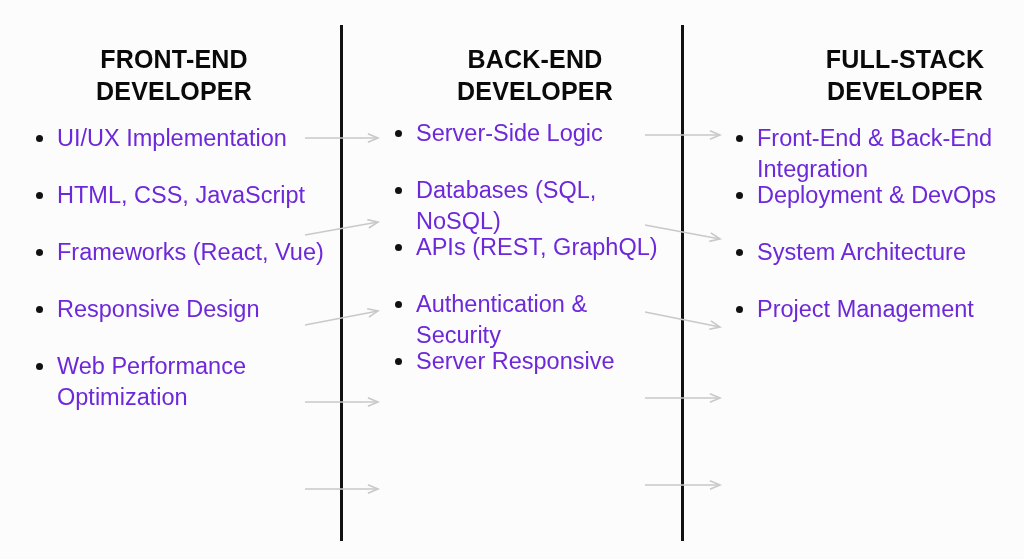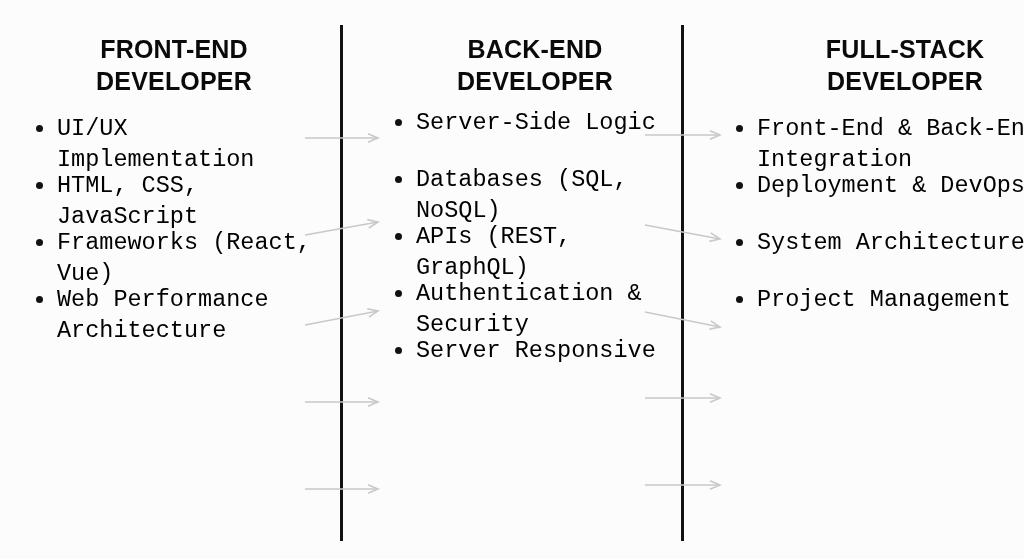--- a/index.html
+++ b/index.html
@@ -37,45 +37,44 @@
     position: absolute;
     top: 0;
     height: 559px;
     box-sizing: border-box;
   }
   .col-1 { left: 0px;   width: 340px; padding: 0 14px 0 36px; }
   .col-2 { left: 343px; width: 338px; padding: 0 6px 0 52px; }
   .col-3 { left: 684px; width: 400px; padding: 0 10px 0 52px; }
 
   .col-head {
-    margin: 1px;
+    margin: 11px;
     padding-top: 32px;
     text-align: center;
     font-size: 25px;
     line-height: 1.28;
     font-weight: bold;
     letter-spacing: 0.2px;
     color: #0a0a0a;
     white-space: pre-line;
   }
   .col-1 .col-head { padding-right: 14px; }
 
   
   ul.skill-list {
     list-style: none;
     margin: 0;
     padding: 0;
   }
   ul.skill-list li {
     position: relative;
     padding-left: 21px;
-    color: #000000;
+    color: #6d28d9;
     font-size: 23.5px;
     line-height: 1.33;
-    font-family: Liberation Mono, monospace;
   }
   ul.skill-list li .dot {
     position: absolute;
     left: 0;
     top: 12px;
     width: 7px;
     height: 7px;
     border-radius: 50%;
     background: #111111;
   }
@@ -117,21 +116,22 @@
   <div class="divider d1"></div>
   <div class="divider d2"></div>
 
   <div class="column col-1">
     <h2 class="col-head">FRONT-END
 DEVELOPER</h2>
     <ul class="skill-list">
       <li class="it0"><span class="dot"></span><span>UI/UX Implementation</span></li>
       <li class="it1"><span class="dot"></span><span>HTML, CSS, JavaScript</span></li>
       <li class="it2"><span class="dot"></span><span>Frameworks (React, Vue)</span></li>
-      <li class="it4"><span class="dot"></span><span>Web Performance Architecture</span></li>
+      <li class="it3"><span class="dot"></span><span>Responsive Design</span></li>
+      <li class="it4"><span class="dot"></span><span>Web Performance Optimization</span></li>
     </ul>
   </div>
 
   <div class="column col-2">
     <h2 class="col-head">BACK-END
 DEVELOPER</h2>
     <ul class="skill-list">
       <li class="it0"><span class="dot"></span><span>Server-Side Logic</span></li>
       <li class="it1"><span class="dot"></span><span>Databases (SQL, NoSQL)</span></li>
       <li class="it2"><span class="dot"></span><span>APIs (REST, GraphQL)</span></li>

